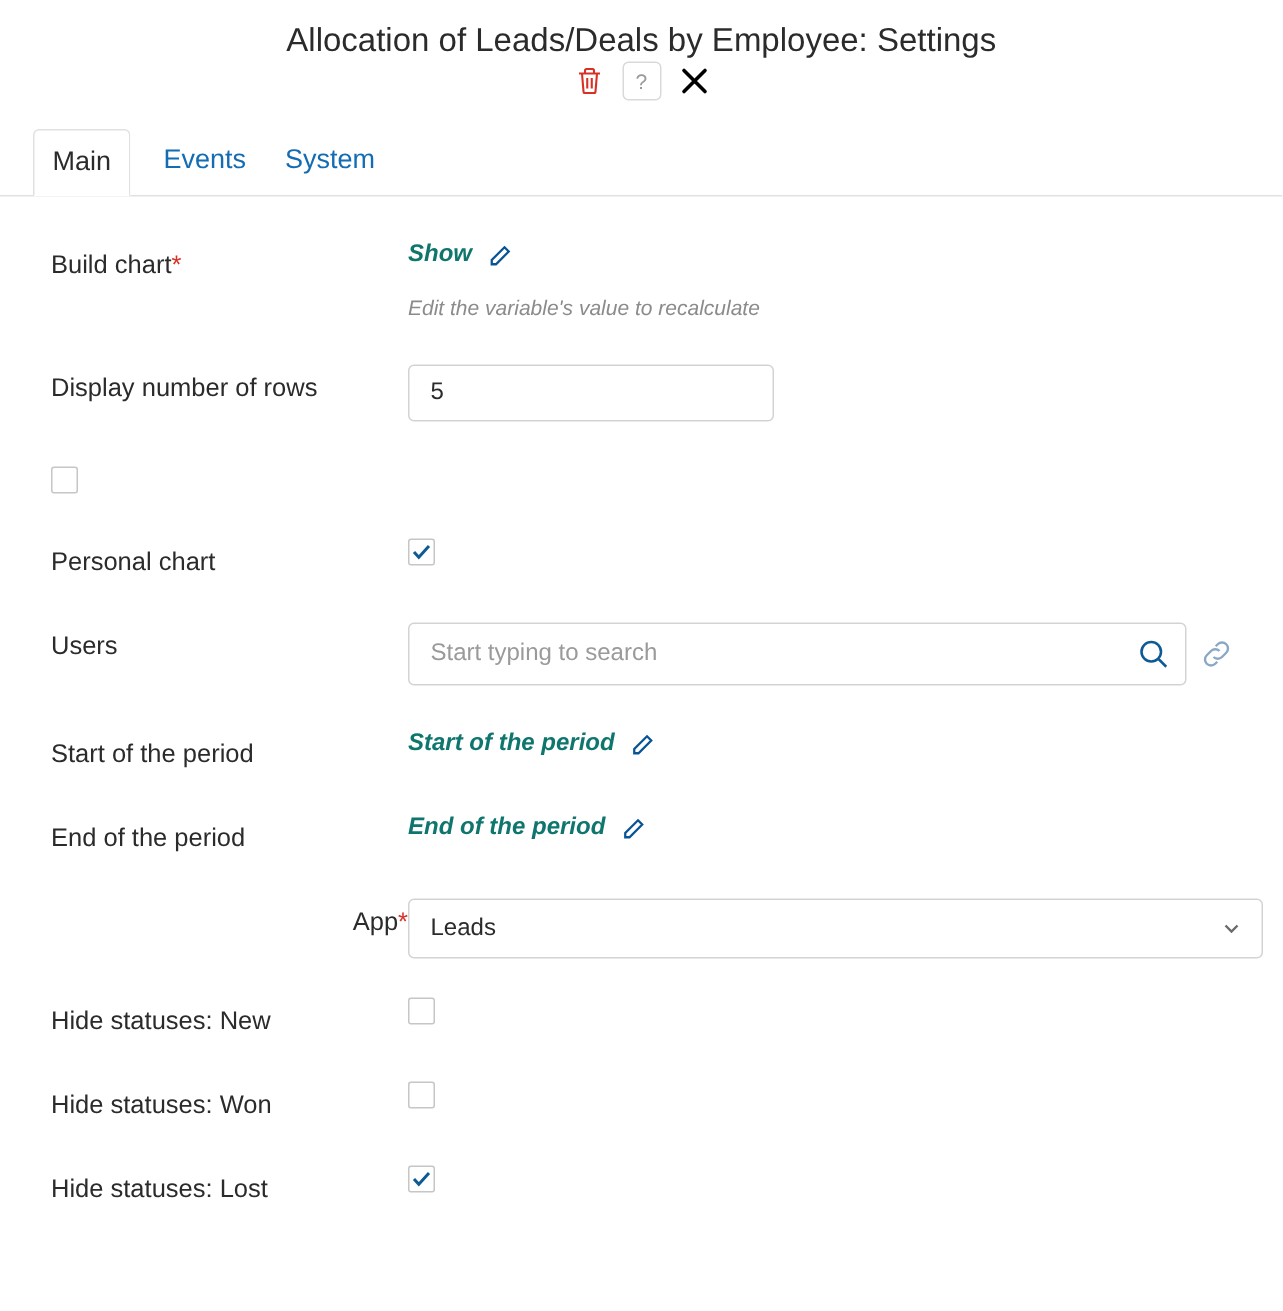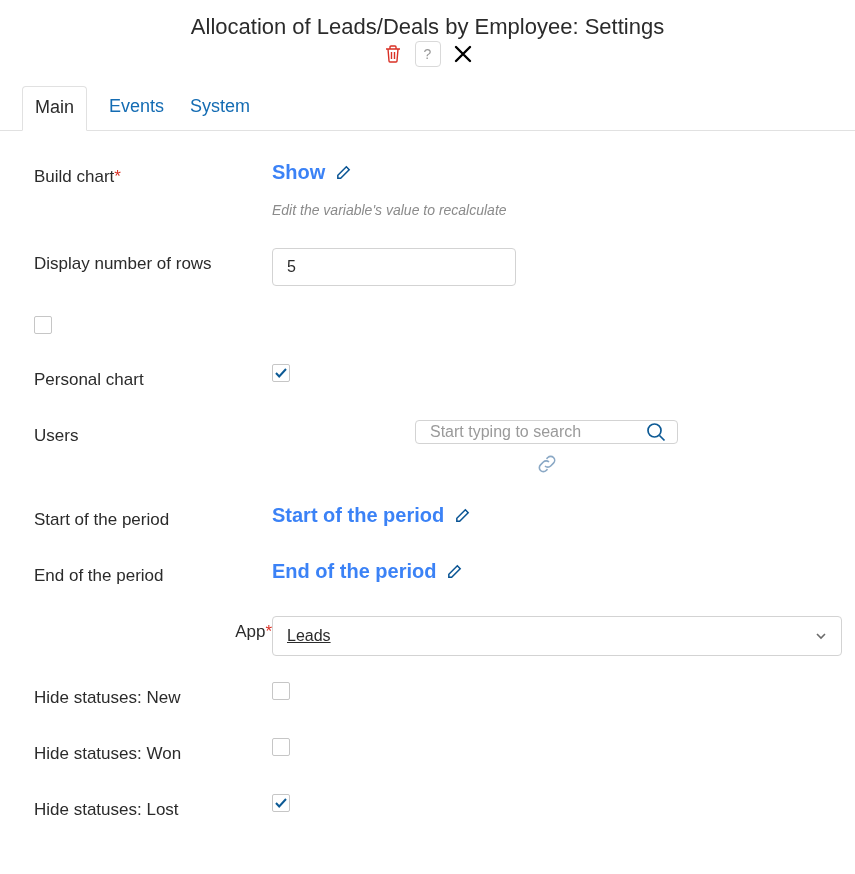--- a/index.html
+++ b/index.html
@@ -85,24 +85,25 @@
       color: #2b2b2b;
     }
     .value-col {
       flex: 1;
       display: flex;
       align-items: center;
       gap: 8px;
     }
     .req { color: #d93025; }
     .link-val {
-      color: #3b82f6;
+      color: #0f766e;
       font-weight: 600;
-      font-size: 20px;
-      cursor: pointer;
+      font-size: 16px;
+      cursor: pointer;
+      font-style: italic;
     }
     .hint {
       color: #8b8b8b;
       font-style: italic;
       font-size: 14px;
       margin-top: 10px;
     }
     .text-input {
       width: 244px;
       height: 38px;
@@ -114,21 +115,21 @@
     }
     .checkbox {
       width: 18px; height: 18px;
       border: 1px solid #c6c6c6;
       border-radius: 2px;
       display: inline-flex; align-items: center; justify-content: center;
       cursor: pointer;
       background: #fff;
     }
     .search-wrap {
-      display: flex; align-items: center; width: 100%; gap: 10px; flex-direction: column;
+      display: flex; align-items: center; width: 100%; gap: 10px;
     }
     .search-box {
       flex: 1;
       height: 42px;
       border: 1px solid #d3d3d3;
       border-radius: 4px;
       display: flex; align-items: center;
       padding: 0 10px 0 14px;
       gap: 8px;
       max-width: 530px;
@@ -142,21 +143,20 @@
     .select {
       width: 570px; max-width: 570px;
       height: 40px;
       border: 1px solid #d3d3d3;
       border-radius: 4px;
       display: flex; align-items: center; justify-content: space-between;
       padding: 0 14px;
       cursor: pointer;
       font-size: 16px;
       color: #2b2b2b;
-      text-decoration: underline;
     }
     .select .chev { color: #6b6b6b; }
     svg { display: block; }
   </style>
 </head>
 <body>
 
 <div class="modal">
 
   <div class="header">

